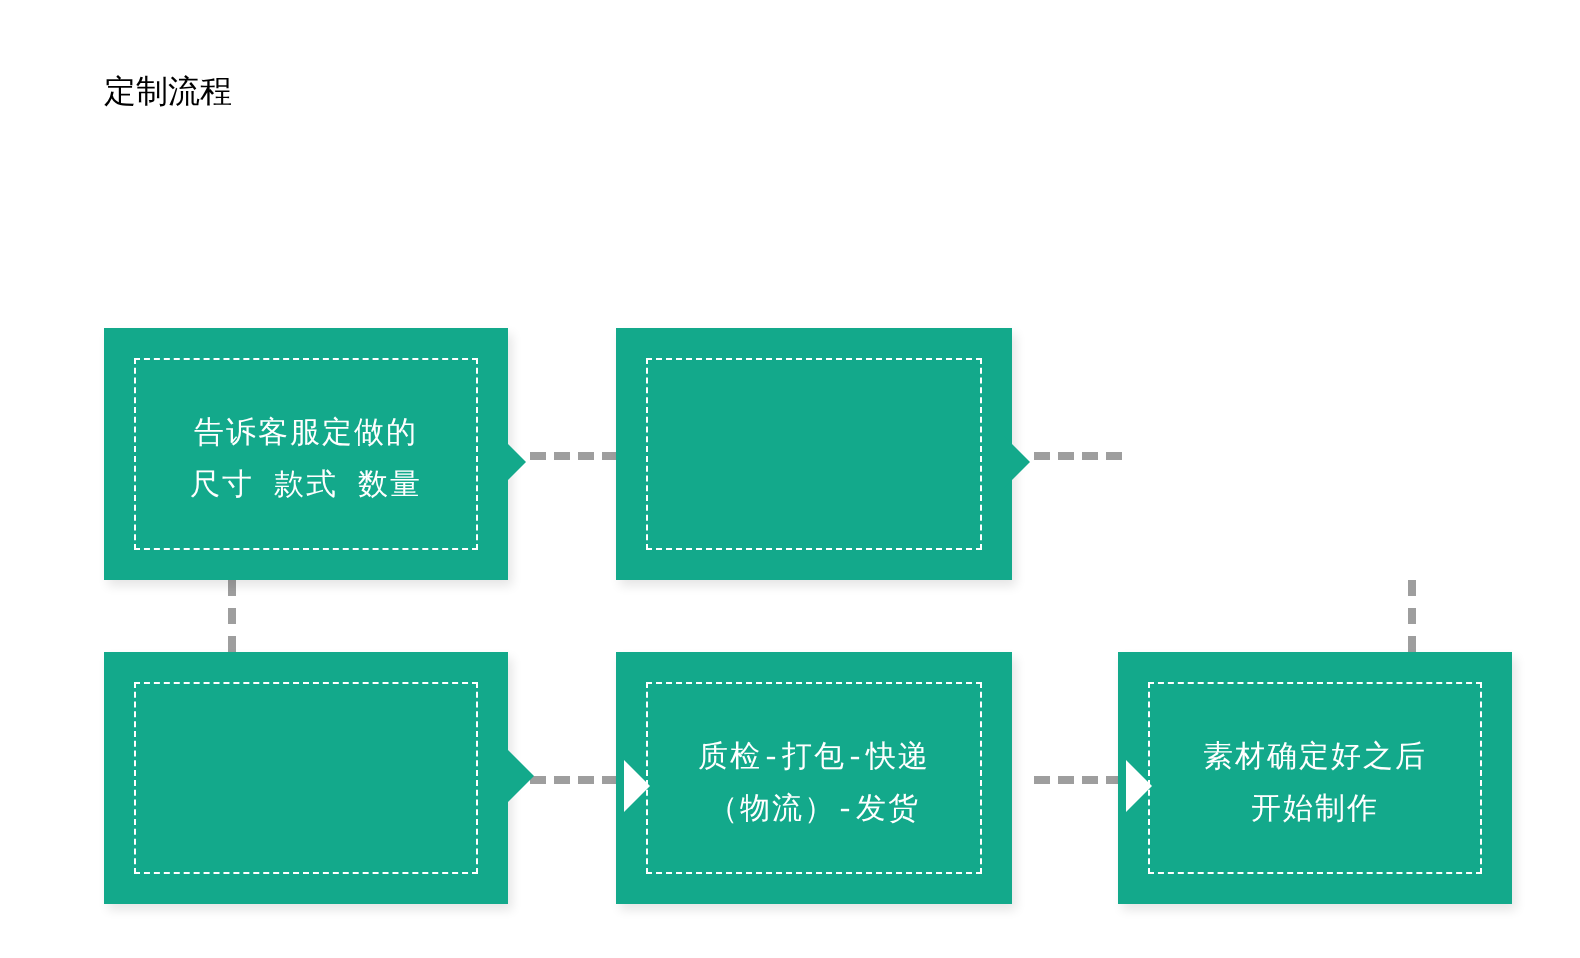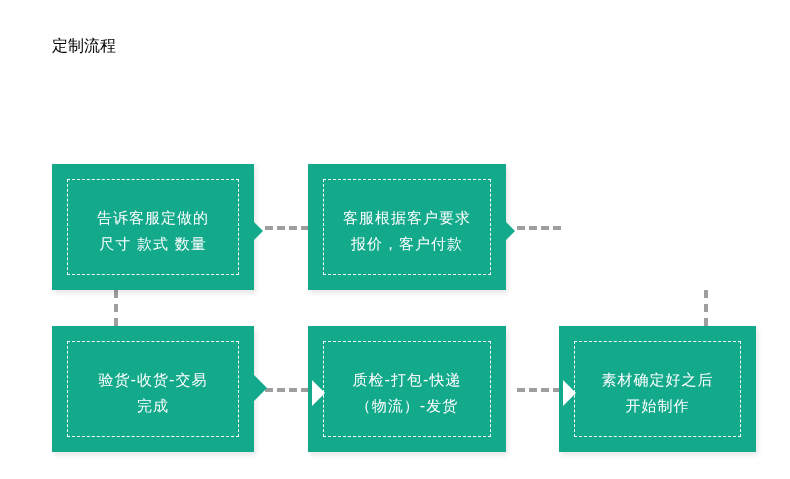--- a/index.html
+++ b/index.html
@@ -1,15 +1,15 @@
 <!DOCTYPE html>
 <html><head>
 <meta charset="utf-8">
 <style>
-  * { margin:4px; padding:0; box-sizing:border-box; }
+  * { margin:4px; padding:0; box-sizing:border-box;font-family:Liberation Mono, monospace; }
 
   body {
     width:790px; height:479px;
     background:#ffffff;
     font-family:"DejaVu Sans","Liberation Sans",sans-serif;
     overflow:hidden;
     position:relative;
   }
 
   
@@ -95,44 +95,40 @@
 
   <div class="node" style="left:36px; top:148px; width:202px; height:126px;">
     <div class="inner-dash"></div>
     <div class="label">告诉客服定做的
 尺寸 款式 数量</div>
     <div class="arrow-out-right"></div>
   </div>
 
   <div class="node" style="left:292px; top:148px; width:198px; height:126px;">
     <div class="inner-dash"></div>
-    <div class="label">客服根据客户要求
-报价，客户付款</div>
     <div class="arrow-out-right"></div>
   </div>
 
 
   <div class="node" style="left:292px; top:310px; width:198px; height:126px;">
     <div class="inner-dash"></div>
     <div class="label">质检-打包-快递
 （物流）-发货</div>
     <div class="arrow-in-left"></div>
   </div>
 
   <div class="node" style="left:543px; top:310px; width:197px; height:126px;">
     <div class="inner-dash"></div>
     <div class="label">素材确定好之后
 开始制作</div>
     <div class="arrow-in-left"></div>
   </div>
 
   <div class="node" style="left:36px; top:310px; width:202px; height:126px;">
     <div class="inner-dash"></div>
-    <div class="label">验货-收货-交易
-完成</div>
 
   </div>
 
   <div style="position:absolute; left:238px; top:372px; transform:translateY(-50%);
               width:0; height:0; border-top:13px solid transparent;
               border-bottom:13px solid transparent; border-left:13px solid #13a98b;
               transform-origin:center;"></div>
 </div>
 
 </body></html>

